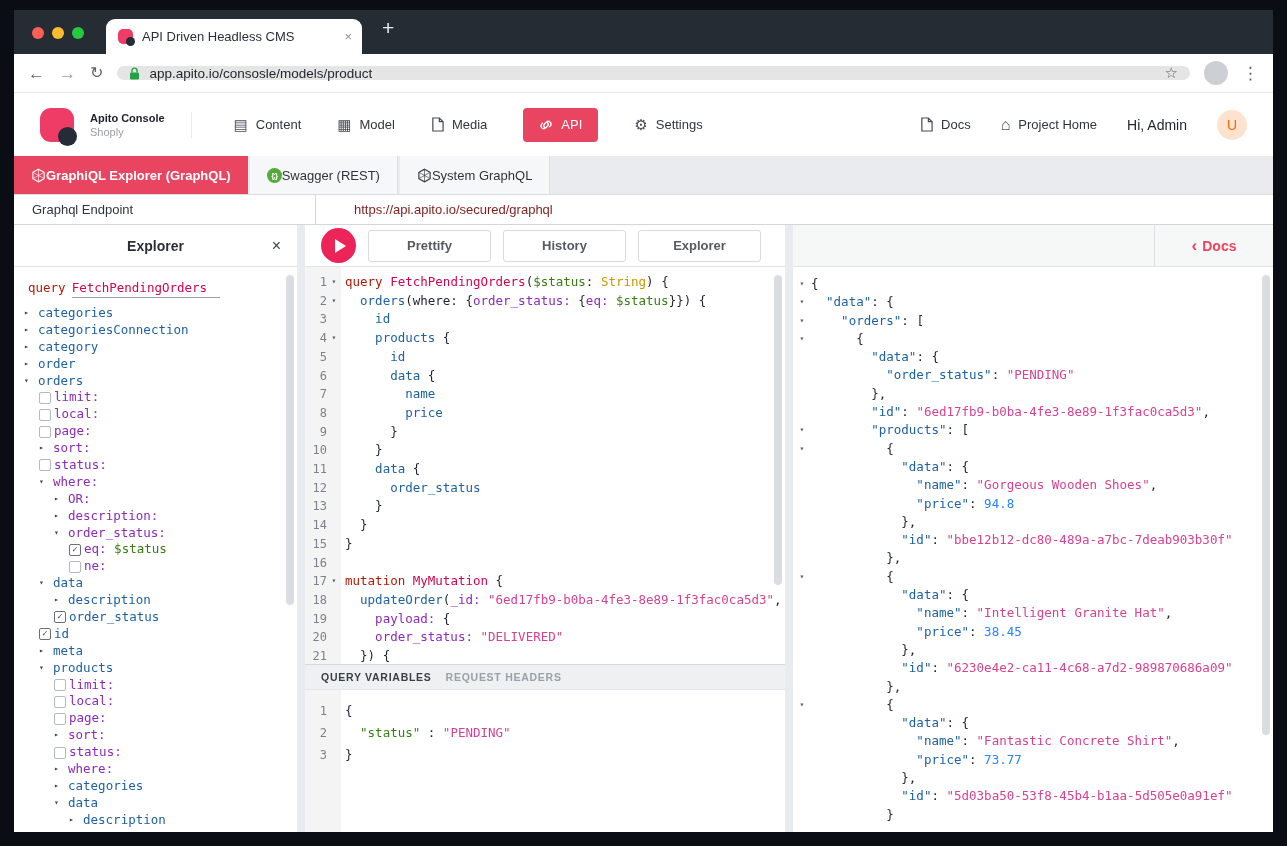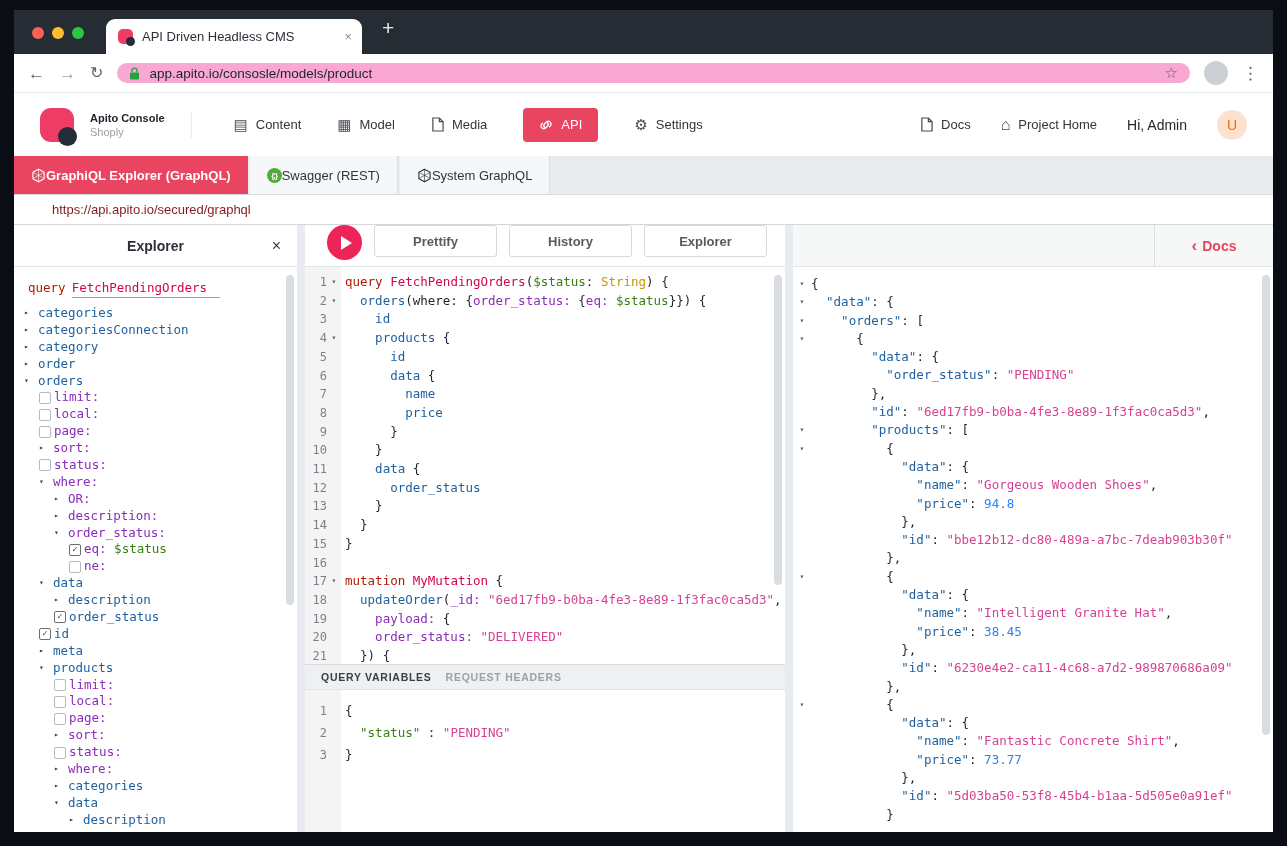--- a/index.html
+++ b/index.html
@@ -18,21 +18,21 @@
   .btab .title{font-size:13px;color:#2b3038;white-space:nowrap;flex:1}
   .btab .x{color:#8a9098;font-size:13px}
   .newtab{color:#e4e8ec;font-size:21px;margin:0 0 16px 20px;line-height:1}
   .favicon{position:relative;width:15px;height:15px;flex:none}
   .favicon .p{position:absolute;inset:0;background:#ee3c66;border-radius:5px}
   .favicon .b{position:absolute;right:-2px;bottom:-2px;width:9px;height:9px;background:#252b38;border-radius:50%}
 
   .urlrow{height:38px;background:#fff;display:flex;align-items:center;padding:0 14px;gap:14px;
           border-bottom:1px solid #e6e8ea;flex:none}
   .navic{color:#5f6368;font-size:17px;line-height:1}
-  .urlpill{flex:1;height:20px;border-radius:14px;background:#f9a8d4;display:flex;align-items:center;
+  .urlpill{flex:1;height:14px;border-radius:14px;background:#e5e5e5;display:flex;align-items:center;
            padding:0 12px;gap:9px}
   .urltext{font-size:13.5px;color:#1f242b;flex:1}
   .star{color:#5f6368;font-size:15px}
   .bavatar{width:24px;height:24px;border-radius:50%;background:#ccd0d4;flex:none}
 
   
   .appnav{height:63px;display:flex;align-items:center;padding:0 26px;flex:none;background:#fff}
   .apitologo{position:relative;width:34px;height:34px;flex:none}
   .apitologo .p{position:absolute;inset:0;background:#ee3c66;border-radius:11px}
   .apitologo .b{position:absolute;right:-3px;bottom:-4px;width:19px;height:19px;background:#252b38;border-radius:50%}
@@ -66,21 +66,21 @@
           padding-left:18px;font-size:13px;color:#2f353d;flex:none}
   .epurl{display:flex;align-items:center;padding-left:38px;font-size:13px;color:#7f1d1d}
 
   
   .main{flex:1;display:grid;grid-template-columns:283px 8px 480px 8px 1fr;grid-template-rows:42px 1fr;min-height:0}
   .divcol{grid-row:1/3;background:#e8ebef}
   .tb{border-bottom:1px solid #e2e5e8;background:#fff}
   .tbExplorer{grid-column:1;position:relative;display:flex;align-items:center;justify-content:center}
   .tbExplorer .ttl{font-size:14px;font-weight:700;color:#2b3038}
   .tbExplorer .x{position:absolute;right:16px;font-size:16px;color:#3a3f46}
-  .tbEditor{grid-column:3;display:flex;align-items:flex-start;padding-left:22px}
+  .tbEditor{grid-column:3;display:flex;align-items:center;padding-left:16px}
   .play{width:35px;height:35px;border-radius:50%;background:#ec2458;flex:none;display:flex;
         align-items:center;justify-content:center}
   .play .tri{width:0;height:0;border-left:11px solid #fff;border-top:7px solid transparent;
              border-bottom:7px solid transparent;margin-left:3px}
   .tbtn{height:30px;min-width:97px;background:#fff;border:1px solid #d9d9d9;border-radius:3px;
         font-size:13px;font-weight:600;color:#565b61;display:flex;align-items:center;
         justify-content:center;margin-left:12px;padding:0 12px}
   .tbtn:first-of-type{margin-left:17px}
   .tbResults{grid-column:5;background:#f6f7f7;display:flex;align-items:stretch}
   .docscell{margin-left:auto;width:118px;border-left:1px solid #dcdfe2;display:flex;align-items:center;
@@ -247,20 +247,21 @@
         <svg width="15" height="15" viewBox="0 0 24 24">
             <path d="M12 2 21 7v10l-9 5-9-5V7z" fill="none" stroke="#30353c" stroke-width="1.8"></path>
             <path d="M12 2v20M3.5 7.2l17 9.4M20.5 7.2l-17 9.4" stroke="#30353c" stroke-width="1"></path>
           </svg>
       </span>
       <span>System GraphQL</span>
     </div>
   </div>
 
   <div class="endpoint">
+    <div class="epcell">Graphql Endpoint</div>
     <div class="epurl">https://api.apito.io/secured/graphql</div>
   </div>
 
   <div class="main">
 
     <div class="tb tbExplorer">
       <span class="ttl">Explorer</span>
       <span class="x">×</span>
     </div>
 

